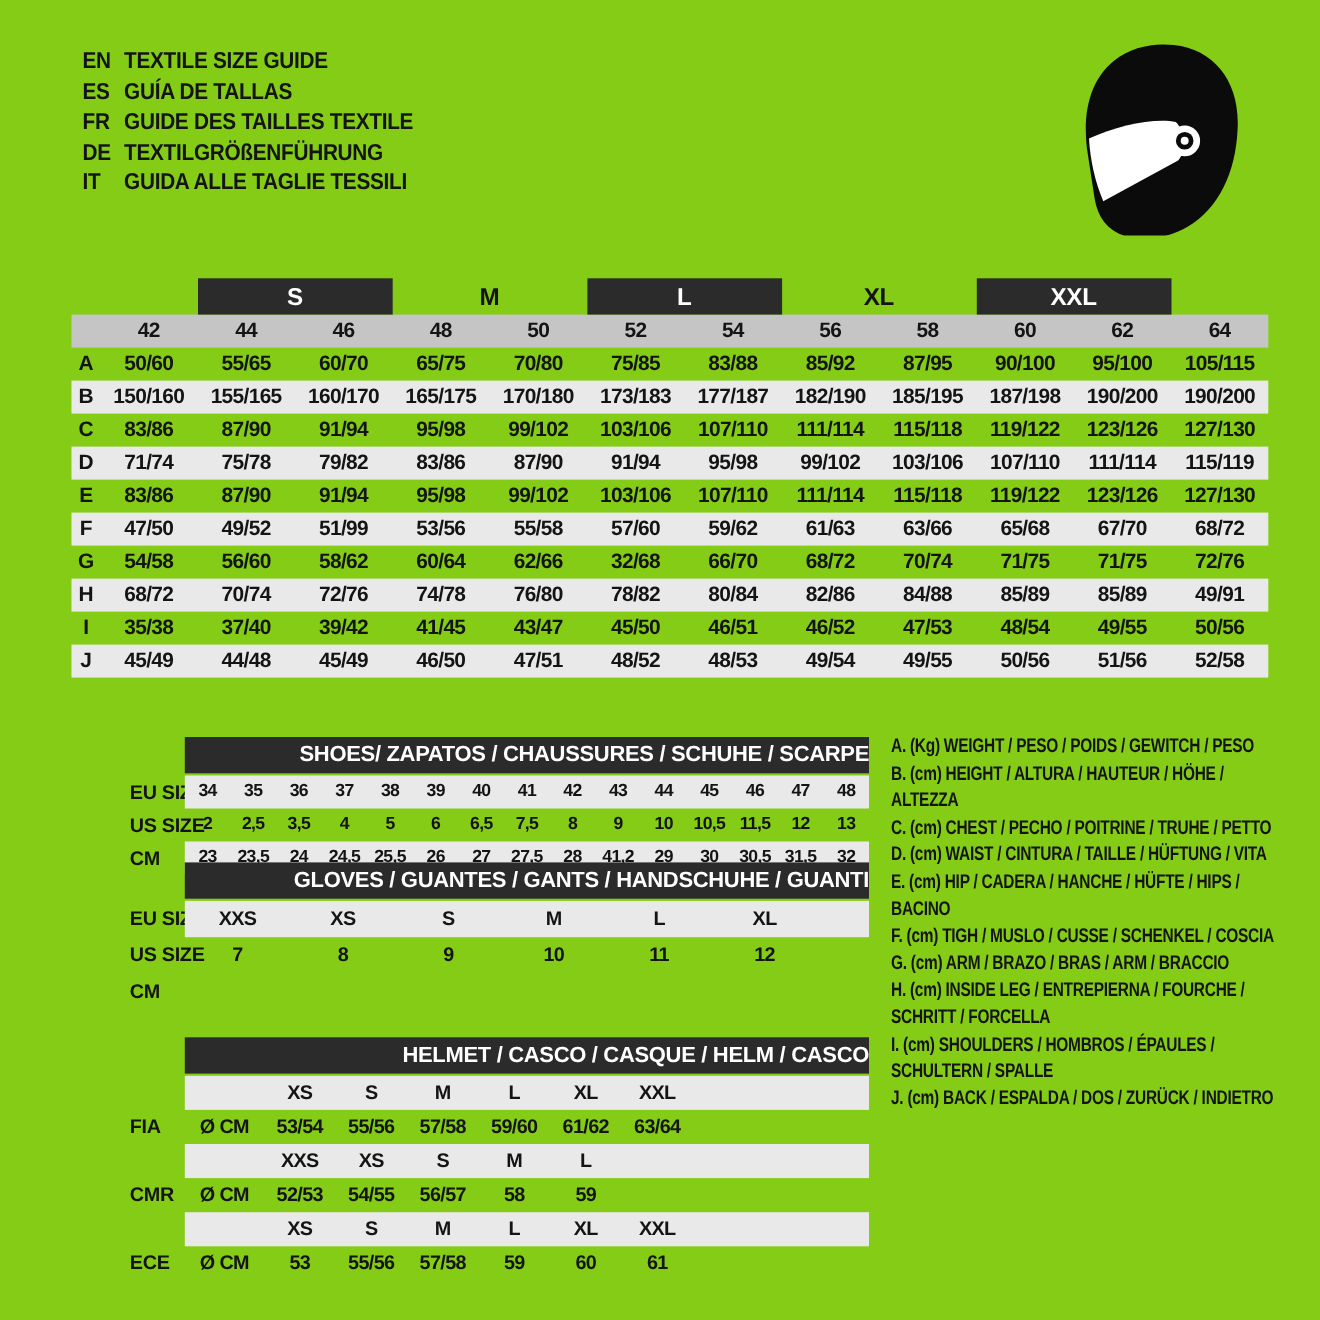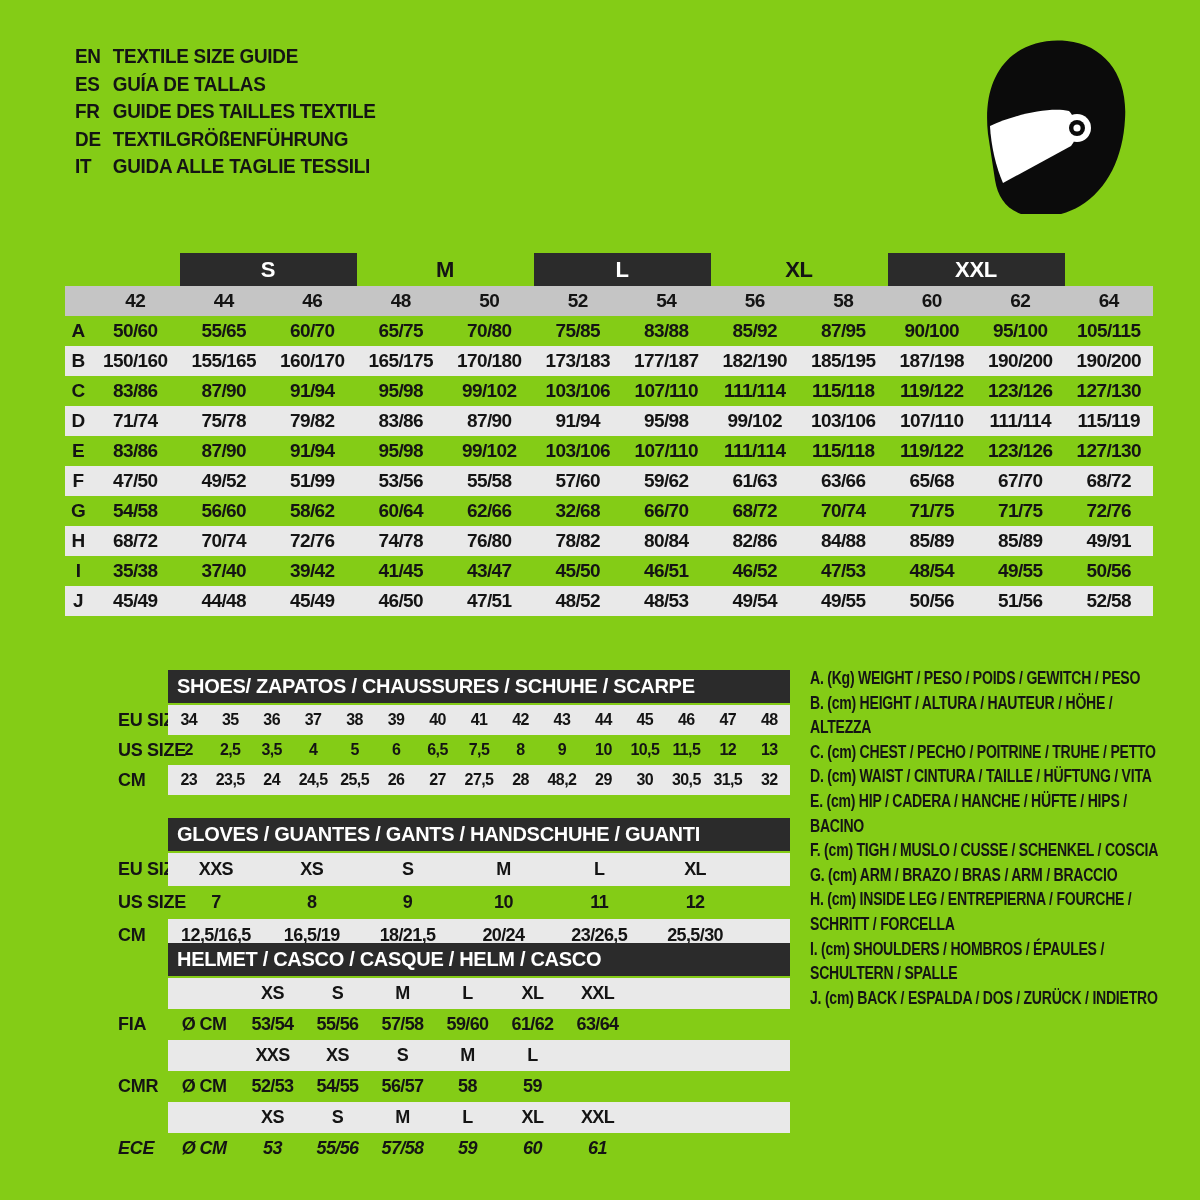--- a/index.html
+++ b/index.html
@@ -30,36 +30,36 @@
   .data-row { height:30px; }
   .data-row.stripe { background:#e9e9e9; }
   .cell { display:flex; align-items:center; justify-content:center; font-size:19px; letter-spacing:-0.6px; }
   .cell.letter { font-size:19px; }
 
   
   .subtable { position:absolute; left:65px; width:735px; }
   .subtable .bar {
     position:absolute; left:103px; top:0; width:622px; height:33px;
     background:#2b2b2b; color:#fff; font-size:20px; line-height:33px;
-    padding-left:9px; white-space:nowrap; overflow:hidden;
+    padding-left:9px; white-space:nowrap; overflow:hidden;text-align:right;
   }
   .sub-rows { position:absolute; left:0; top:35px; width:735px; }
   .sub-row { position:relative; }
   .side-label { position:absolute; left:13px; top:0; height:100%; display:flex; align-items:center; font-size:18px;margin-left:40px; }
   .vals { position:absolute; left:103px; top:0; width:622px; height:100%; }
   .vals.shaded { background:#e9e9e9; }
   .vals-grid { height:100%; display:grid; align-items:center; }
   .grid15 { width:622px; grid-template-columns:repeat(15,1fr); }
   .grid6  { width:575px; grid-template-columns:repeat(6,1fr); }
   .gridH  { width:622px; grid-template-columns:72px repeat(6,65px) 1fr; }
   .vcell { text-align:center; font-size:18px; letter-spacing:-0.6px; }
   .grid15 .vcell { font-size:16px; }
 
   #shoes  { top:670px; height:126px; }
-  #gloves { top:818px; height:94px; }
+  #gloves { top:784px; height:94px; }
   #helmets{ top:943px; height:222px; }
 
   
   .legend {
     position:absolute; left:810px; top:666px; width:458px;
     transform:scaleX(0.78); transform-origin:0 0;
     font-size:18px; line-height:24.6px;
   }
 </style>
 </head>
@@ -329,21 +329,21 @@
             <div class="vals-grid grid15">
               <div class="vcell">23</div>
               <div class="vcell">23,5</div>
               <div class="vcell">24</div>
               <div class="vcell">24,5</div>
               <div class="vcell">25,5</div>
               <div class="vcell">26</div>
               <div class="vcell">27</div>
               <div class="vcell">27,5</div>
               <div class="vcell">28</div>
-              <div class="vcell">48,2</div>
+              <div class="vcell">41,2</div>
               <div class="vcell">29</div>
               <div class="vcell">30</div>
               <div class="vcell">30,5</div>
               <div class="vcell">31,5</div>
               <div class="vcell">32</div>
             </div>
           </div>
         </div>
       </div>
   </section>
@@ -374,30 +374,20 @@
               <div class="vcell">8</div>
               <div class="vcell">9</div>
               <div class="vcell">10</div>
               <div class="vcell">11</div>
               <div class="vcell">12</div>
             </div>
           </div>
         </div>
         <div class="sub-row" style="height: 33px;">
           <div class="side-label">CM</div>
-          <div class="vals shaded">
-            <div class="vals-grid grid6">
-              <div class="vcell">12,5/16,5</div>
-              <div class="vcell">16,5/19</div>
-              <div class="vcell">18/21,5</div>
-              <div class="vcell">20/24</div>
-              <div class="vcell">23/26,5</div>
-              <div class="vcell">25,5/30</div>
-            </div>
-          </div>
         </div>
       </div>
   </section>
 
   <section class="subtable" id="helmets">
     <div class="bar">
       <span>HELMET / CASCO / CASQUE / HELM / CASCO</span>
     </div>
     <div class="sub-rows" id="helmet-rows">
         <div class="sub-row" style="height: 31px;">
@@ -460,21 +450,21 @@
               <div class="vcell"></div>
               <div class="vcell">XS</div>
               <div class="vcell">S</div>
               <div class="vcell">M</div>
               <div class="vcell">L</div>
               <div class="vcell">XL</div>
               <div class="vcell">XXL</div>
             </div>
           </div>
         </div>
-        <div class="sub-row" style="height: 31px; font-style: italic;">
+        <div class="sub-row" style="height: 31px;">
           <div class="side-label">ECE</div>
           <div class="vals">
             <div class="vals-grid gridH">
               <div class="vcell">Ø CM</div>
               <div class="vcell">53</div>
               <div class="vcell">55/56</div>
               <div class="vcell">57/58</div>
               <div class="vcell">59</div>
               <div class="vcell">60</div>
               <div class="vcell">61</div>

